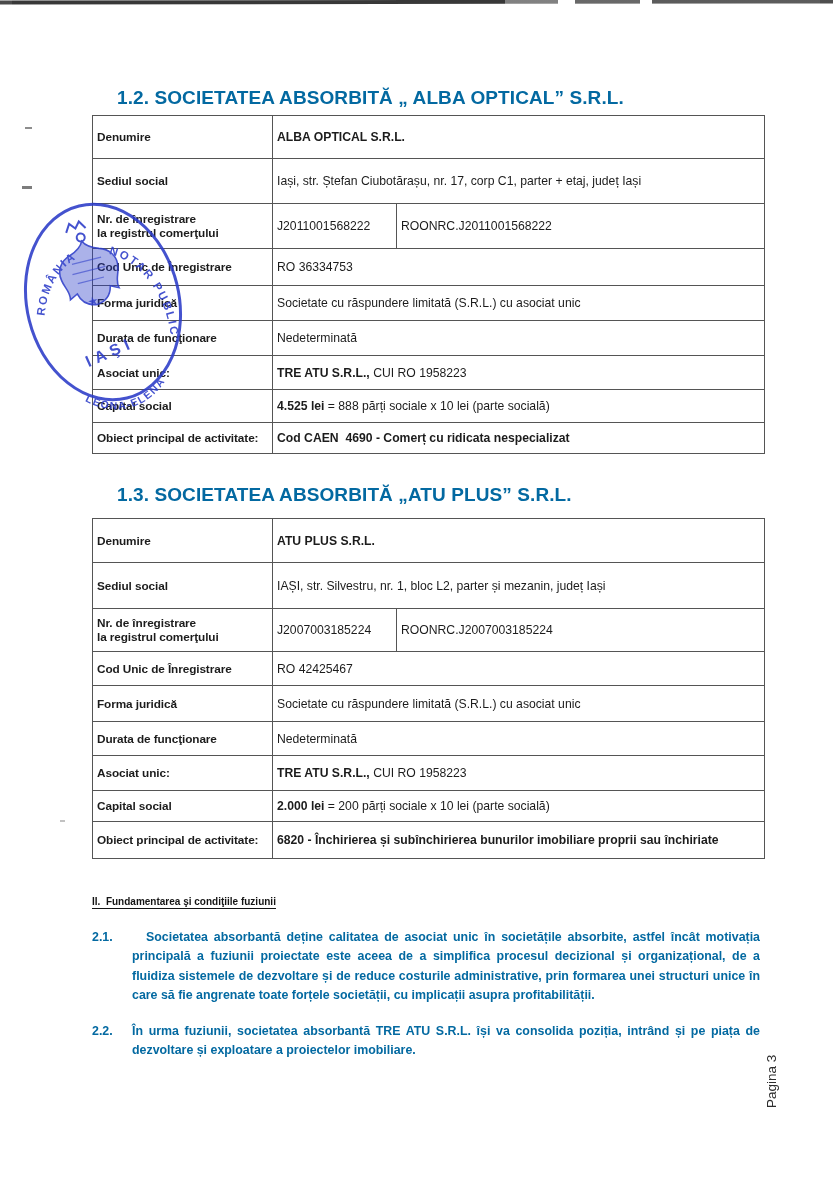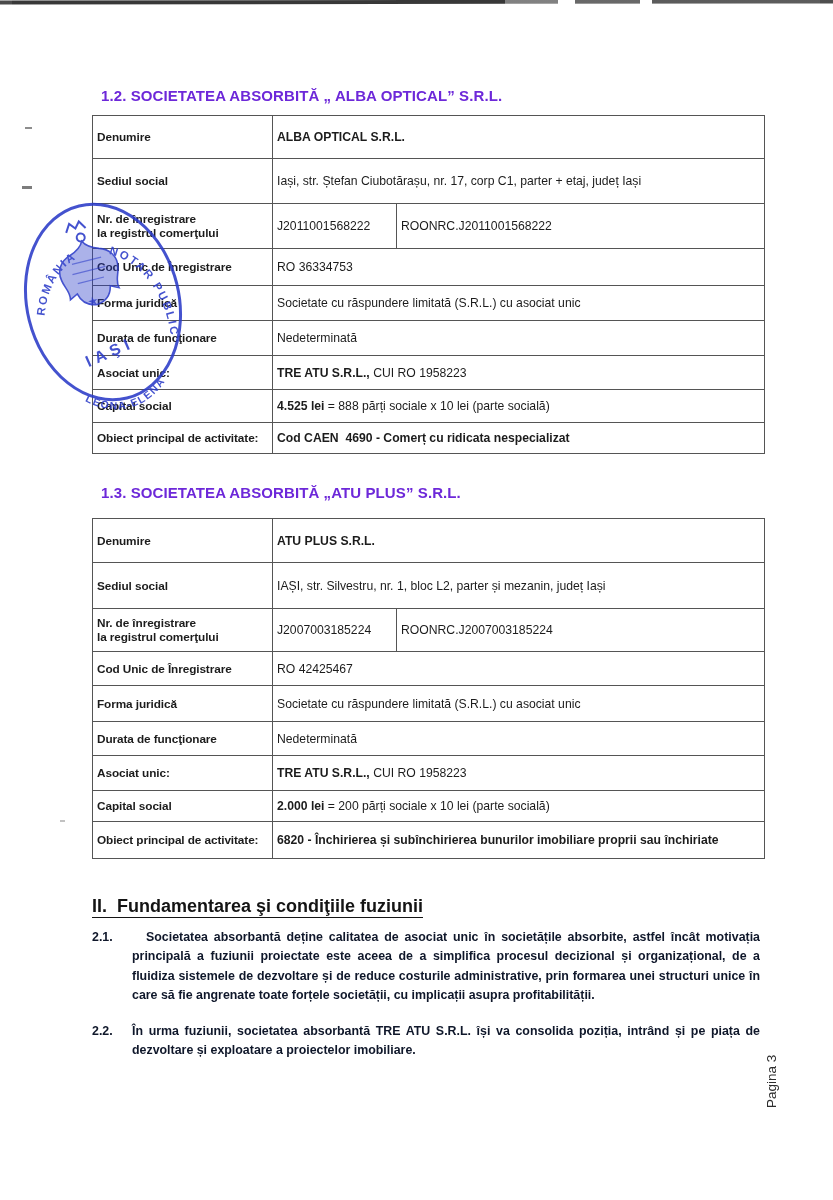--- a/index.html
+++ b/index.html
@@ -14,40 +14,40 @@
       #2a2a2a 0 12px, #151515 12px 505px, #6b6b6b 505px 558px,
       transparent 558px 575px, #4e4e4e 575px 640px, transparent 640px 652px,
       #3f3f3f 652px 820px, #2f2f2f 820px 833px);
     transform:skewY(-0.08deg);
   }
   .dash { position:absolute; background:#8d8d8d; }
   .d1 { left:25px; top:127px; width:7px;  height:2px; }
   .d2 { left:22px; top:186px; width:10px; height:3px; background:#7d7d7d; }
   .d3 { left:60px; top:820px; width:5px;  height:2px; background:#c2c2c2; }
 
-  .h-sec { position:absolute; font-weight:bold; font-size:15px; color:#6d28d9; letter-spacing:.1px; white-space:nowrap; }
+  .h-sec { position:absolute; font-weight:bold; font-size:19px; color:#0369a1; letter-spacing:.1px; white-space:nowrap;margin-left:16px; }
   .h12 { left:101px; top:87px; }
   .h13 { left:101px; top:484px; }
 
   table.info {
     position:absolute; left:92px; border-collapse:collapse; table-layout:fixed;
     width:673px; font-size:12.2px; color:#1c1c1c; background:transparent;
   }
   .t1 { top:115px; }
   .t2 { top:518px; }
   table.info td { border:1px solid #555; vertical-align:middle; padding:2px 4px 2px 4px; }
   table.info { border:1.6px solid #383838; }
   td.lab { font-weight:bold; font-size:11.8px; white-space:nowrap; letter-spacing:-.1px; }
   td.val { padding-left:11px; }
   .b { font-weight:bold; }
 
-  .sec2-head { position:absolute; left:92px; top:896px; font-size:18px; font-weight:bold; color:#141414; }
+  .sec2-head { position:absolute; left:92px; top:896px; font-size:10px; font-weight:bold; color:#141414; }
   .sec2-head .ul { border-bottom:1.7px solid #141414; padding-bottom:1px; white-space:nowrap; }
 
-  .para { position:absolute; left:92px; width:668px; display:flex; font-size:12.4px; font-weight:bold; line-height:19.4px; color:#0f172a; }
+  .para { position:absolute; left:92px; width:668px; display:flex; font-size:12.4px; font-weight:bold; line-height:19.4px; color:#0369a1; }
   .para .num { width:40px; flex:none; }
   .para .txt { flex:1; text-align:justify; }
   .p21 { top:928px; }
   .p21 .txt { text-indent:14px; }
   .p22 { top:1022px; }
 
   .pagelabel {
     position:absolute; left:764px; top:1108px; transform:rotate(-90deg);
     transform-origin:0 0; font-size:13.5px; color:#2d2d2d; white-space:nowrap;
   }

